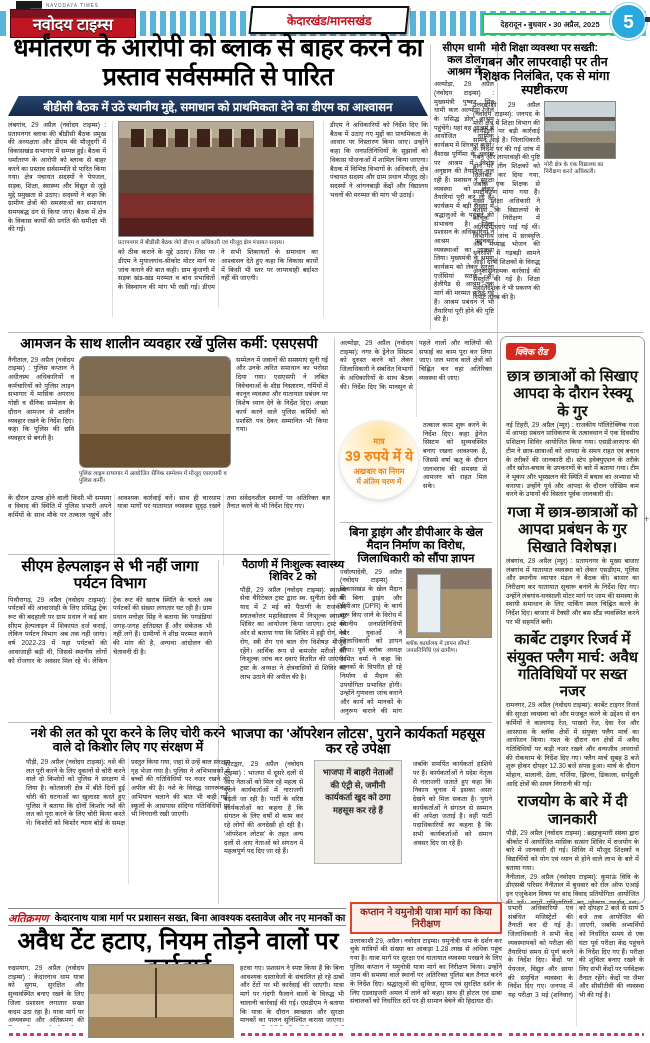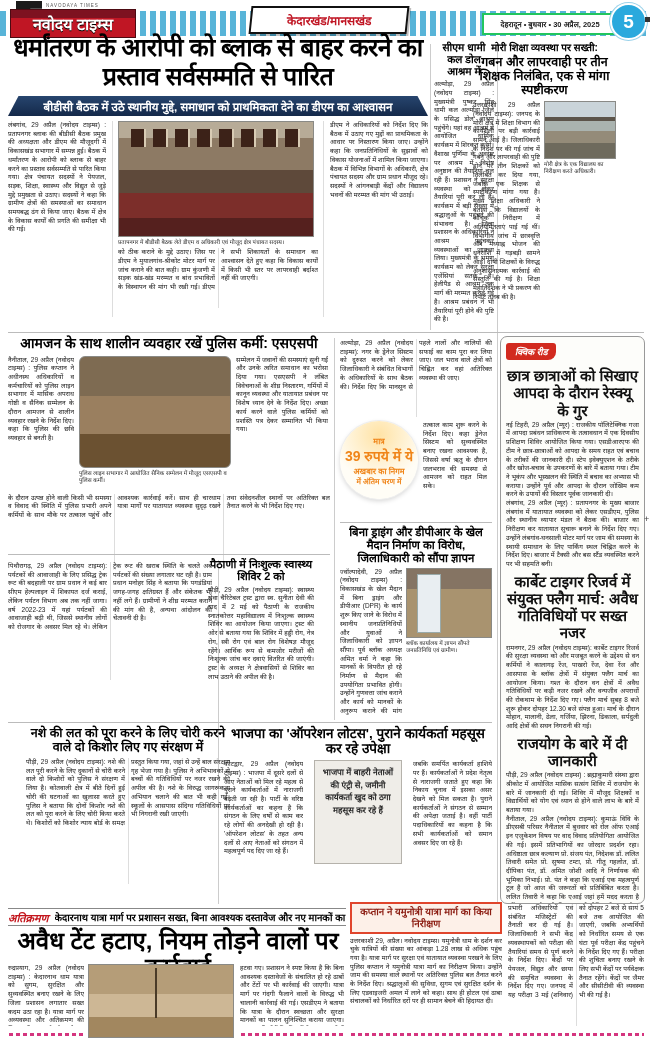--- a/index.html
+++ b/index.html
@@ -159,20 +159,21 @@
       </div>
       <div class="bt" style="width:64px;height:78px;">तत्काल काम शुरू करने के निर्देश दिए। कहा ड्रेनेज सिस्टम को सुव्यवस्थित बनाए रखना आवश्यक है, जिससे वर्षा ऋतु के दौरान जलभराव की समस्या से आमजन को राहत मिल सके।</div>
     </div>
   </div>
 
   <div class="sec" style="left:500px;top:336px;width:145px;height:568px;">
     <div class="quick-box">
       <span class="quick-label">क्विक रीड</span>
       <div class="qh">छात्र छात्राओं को सिखाए आपदा के दौरान रेस्क्यू के गुर</div>
       <div class="bt">नई टिहरी, 29 अप्रैल (म्यूर) : राजकीय पॉलिटेक्निक गजा में आपदा प्रबंधन प्राधिकरण के तत्वावधान में एक दिवसीय प्रशिक्षण शिविर आयोजित किया गया। एसडीआरएफ की टीम ने छात्र-छात्राओं को आपदा के समय राहत एवं बचाव के तरीकों की जानकारी दी। स्टेप इवेक्युएशन के तरीके और खोज-बचाव के उपकरणों के बारे में बताया गया। टीम ने भूकंप और भूस्खलन की स्थिति में बचाव का अभ्यास भी कराया। उन्होंने पूर्व और आपदा के दौरान जोखिम कम करने के उपायों की विस्तार पूर्वक जानकारी दी।</div>
+      <div class="qh">गजा में छात्र-छात्राओं को आपदा प्रबंधन के गुर सिखाते विशेषज्ञ।</div>
       <div class="bt">लंबगांव, 29 अप्रैल (म्यूर) : प्रतापनगर के मुख्य बाजार लंबगांव में यातायात व्यवस्था को लेकर एसडीएम, पुलिस और स्थानीय व्यापार मंडल ने बैठक की। बाजार का निरीक्षण कर यातायात सुचारू बनाने के निर्देश दिए गए। उन्होंने लंबगांव-घनसाली मोटर मार्ग पर जाम की समस्या के स्थायी समाधान के लिए पार्किंग स्थल चिह्नित करने के निर्देश दिए। बाजार में टैक्सी और बस स्टैंड व्यवस्थित करने पर भी सहमति बनी।</div>
       <div class="qh">कार्बेट टाइगर रिजर्व में संयुक्त फ्लैग मार्च: अवैध गतिविधियों पर सख्त नजर</div>
       <div class="bt">रामनगर, 29 अप्रैल (नवोदय टाइम्स): कार्बेट टाइगर रिजर्व की सुरक्षा व्यवस्था को और मजबूत करने के उद्देश्य से वन कर्मियों ने कालागढ़ रेंज, पाखरो रेंज, देवा रेंज और आसपास के ब्लॉक क्षेत्रों में संयुक्त फ्लैग मार्च का आयोजन किया। गश्त के दौरान वन क्षेत्रों में अवैध गतिविधियों पर कड़ी नजर रखने और वन्यजीव अपराधों की रोकथाम के निर्देश दिए गए। फ्लैग मार्च सुबह 8 बजे शुरू होकर दोपहर 12.30 बजे संपन्न हुआ। मार्च के दौरान मोहान, मालानी, ढेला, गर्जिया, झिरना, ढिकाला, सर्पदुली आदि क्षेत्रों की सघन निगरानी की गई।</div>
       <div class="qh">राजयोग के बारे में दी जानकारी</div>
       <div class="bt">पौड़ी, 29 अप्रैल (नवोदय टाइम्स) : ब्रह्माकुमारी संस्था द्वारा श्रीकोट में आयोजित मासिक सत्संग शिविर में राजयोग के बारे में जानकारी दी गई। शिविर में मौजूद शिक्षकों व विद्यार्थियों को योग एवं ध्यान से होने वाले लाभ के बारे में बताया गया।</div>
       <div class="bt">नैनीताल, 29 अप्रैल (नवोदय टाइम्स): कुमाऊं विवि के डीएसबी परिसर नैनीताल में बुधवार को रोल ऑफ एआई इन एजुकेशन विषय पर वाद विवाद प्रतियोगिता आयोजित की गई। इसमें प्रतिभागियों का जोरदार प्रदर्शन रहा। अधिष्ठाता छात्र कल्याण प्रो. संजय पंत, निदेशक डॉ. ललित तिवारी समेत प्रो. सुषमा टम्टा, प्रो. गीतू गहलोत, डॉ. दीपिका पंत, डॉ. अमित जोशी आदि ने निर्णायक की भूमिका निभाई। प्रो. पंत ने कहा कि एआई एक महत्वपूर्ण टूल है जो आज की जरूरतों को प्रतिबिंबित करता है। ललित तिवारी ने कहा कि एआई जहां हमें मदद करता है वहीं मानव कार्य करने की क्षमता को सीमित भी करता है।</div>
       
       
     </div>
   </div>
@@ -189,24 +190,25 @@
         <div class="cap">ब्लॉक कार्यालय में ज्ञापन सौंपते जनप्रतिनिधि एवं ग्रामीण।</div>
       </div>
       <div class="bt" style="height:148px;">ज्वॉल्पादेवी, 29 अप्रैल (नवोदय टाइम्स) : विकासखंड के खेल मैदान में बिना ड्राइंग और डीपीआर (DPR) के कार्य शुरू किए जाने के विरोध में स्थानीय जनप्रतिनिधियों और युवाओं ने जिलाधिकारी को ज्ञापन सौंपा। पूर्व ब्लॉक अध्यक्ष अमित वर्मा ने कहा कि मानकों के विपरीत हो रहे निर्माण से मैदान की उपयोगिता प्रभावित होगी। उन्होंने गुणवत्ता जांच कराने और कार्य को मानकों के अनुरूप कराने की मांग की। चेतावनी दी कि मांगें पूरी न होने पर आंदोलन किया जाएगा।</div>
     </div>
   </div>
 
   <div class="rule-h" style="left:8px;top:554px;width:322px;"></div>
   <div class="rule-v" style="left:218px;top:560px;height:344px;"></div>
 
   <div class="sec" style="left:8px;top:558px;width:204px;height:162px;">
+    <div class="hl" style="font-size:15px;">सीएम हेल्पलाइन से भी नहीं जागा पर्यटन विभाग</div>
     <div class="bt cols2" style="height:118px;margin-top:4px;">पिथौरागढ़, 29 अप्रैल (नवोदय टाइम्स): पर्यटकों की आवाजाही के लिए प्रसिद्ध ट्रेक रूट की बदहाली पर ग्राम प्रधान ने कई बार सीएम हेल्पलाइन में शिकायत दर्ज कराई, लेकिन पर्यटन विभाग अब तक नहीं जागा। वर्ष 2022-23 में यहां पर्यटकों की आवाजाही बढ़ी थी, जिससे स्थानीय लोगों को रोजगार के अवसर मिल रहे थे। लेकिन ट्रेक रूट की खराब स्थिति के चलते अब पर्यटकों की संख्या लगातार घट रही है। ग्राम प्रधान मनोहर सिंह ने बताया कि पगडंडियां जगह-जगह क्षतिग्रस्त हैं और संकेतक भी नहीं लगे हैं। ग्रामीणों ने शीघ्र मरम्मत कराने की मांग की है, अन्यथा आंदोलन की चेतावनी दी है।</div>
   </div>
 
-  <div class="sec" style="left:208px;top:558px;width:106px;height:162px;">
+  <div class="sec" style="left:240px;top:558px;width:106px;height:162px;">
     <div class="hl" style="font-size:11px;">पैठाणी में निःशुल्क स्वास्थ्य शिविर 2 को</div>
     <div class="bt" style="height:128px;margin-top:3px;">पौड़ी, 29 अप्रैल (नवोदय टाइम्स): स्वास्थ्य सेवा चैरिटेबल ट्रस्ट द्वारा स्व. सुनीता देवी की याद में 2 मई को पैठाणी के राजकीय स्नातकोत्तर महाविद्यालय में निःशुल्क स्वास्थ्य शिविर का आयोजन किया जाएगा। ट्रस्ट की ओर से बताया गया कि शिविर में हड्डी रोग, नेत्र रोग, स्त्री रोग एवं बाल रोग विशेषज्ञ मौजूद रहेंगे। आर्थिक रूप से कमजोर मरीजों की निःशुल्क जांच कर दवाएं वितरित की जाएंगी। ट्रस्ट के अध्यक्ष ने क्षेत्रवासियों से शिविर का लाभ उठाने की अपील की है।</div>
   </div>
 
   <div class="rule-h" style="left:8px;top:722px;width:484px;"></div>
 
   <div class="sec" style="left:8px;top:726px;width:204px;height:178px;margin-left:18px;">
     <div class="hl" style="font-size:12.5px;">नशे की लत को पूरा करने के लिए चोरी करने वाले दो किशोर लिए गए संरक्षण में</div>
     <div class="bt cols2" style="height:126px;margin-top:4px;">पौड़ी, 29 अप्रैल (नवोदय टाइम्स): नशे की लत पूरी करने के लिए दुकानों से चोरी करने वाले दो किशोरों को पुलिस ने संरक्षण में लिया है। कोतवाली क्षेत्र में बीते दिनों हुई चोरी की घटनाओं का खुलासा करते हुए पुलिस ने बताया कि दोनों किशोर नशे की लत को पूरा करने के लिए चोरी किया करते थे। किशोरों को किशोर न्याय बोर्ड के समक्ष प्रस्तुत किया गया, जहां से उन्हें बाल संरक्षण गृह भेजा गया है। पुलिस ने अभिभावकों से बच्चों की गतिविधियों पर नजर रखने की अपील की है। नशे के विरुद्ध जागरूकता अभियान चलाने की बात भी कही गई। स्कूलों के आसपास संदिग्ध गतिविधियों पर भी निगरानी रखी जाएगी।</div>
   </div>

